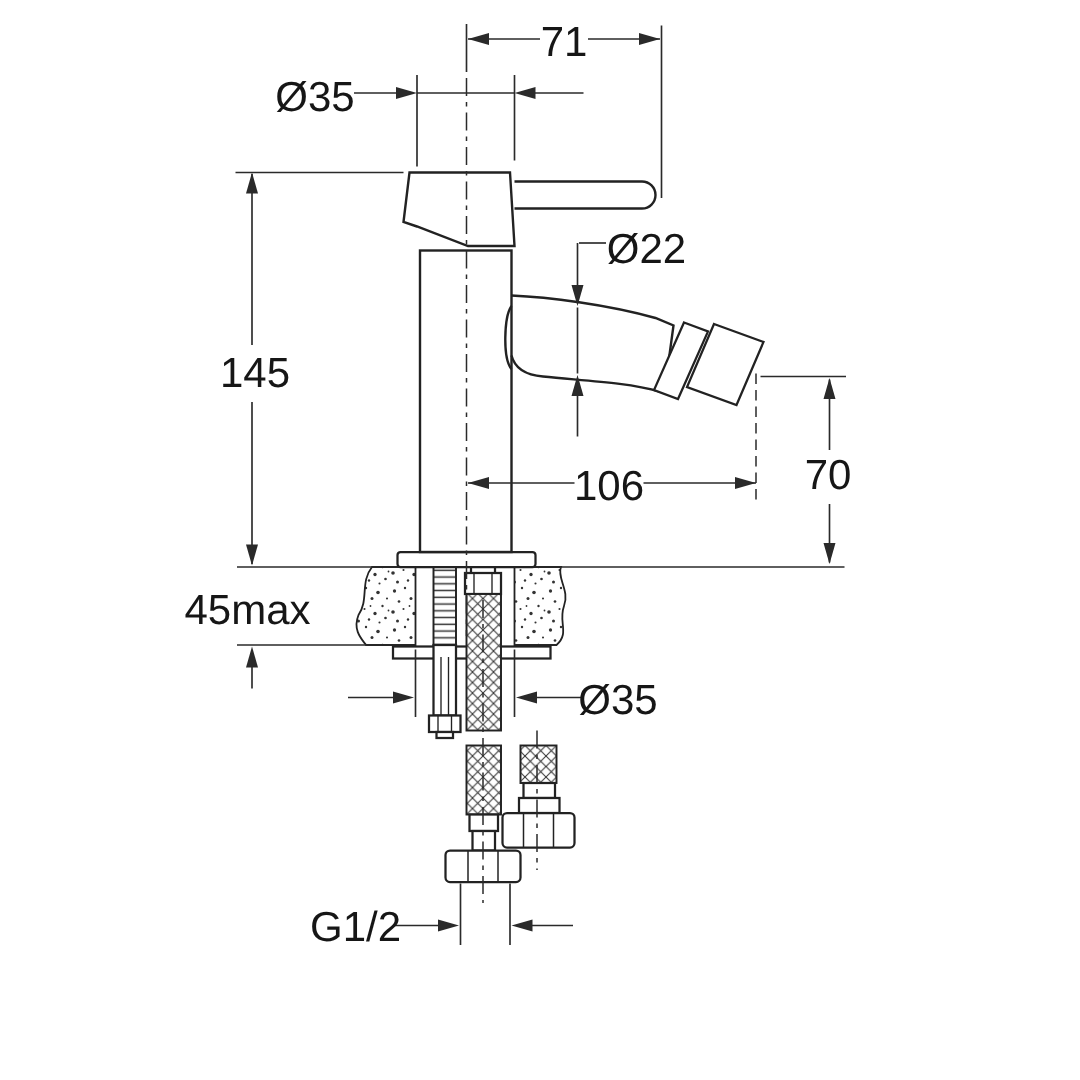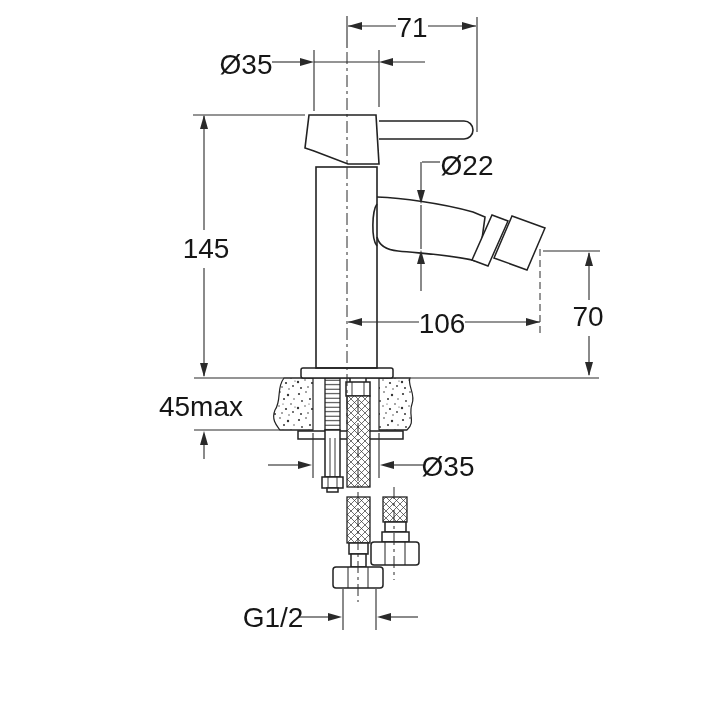--- a/index.html
+++ b/index.html
@@ -1,17 +1,17 @@
 <!DOCTYPE html>
 <html><head>
 <meta charset="utf-8">
 <style>
   html,body{margin:0;padding:0;background:#ffffff;}
   .canvas{position:relative;width:592px;height:720px;background:#ffffff;overflow:hidden;
-          font-family:"Liberation Sans", sans-serif;margin-left:36px;}
+          font-family:"Liberation Sans", sans-serif;}
   svg{position:absolute;left:0;top:0;}
   text.dim{font-family:"Liberation Sans", sans-serif;font-size:28px;fill:#161616;}
   .outline{stroke:#222;stroke-width:1.6;fill:none;}
   .outlinew{stroke:#222;stroke-width:1.5;fill:#ffffff;}
   .thin{stroke:#2a2a2a;stroke-width:1.1;fill:none;}
   .arrow{fill:#2a2a2a;stroke:none;}
   .center{stroke:#2a2a2a;stroke-width:1;fill:none;stroke-dasharray:12 4 3 4;}
   .dashed{stroke:#2a2a2a;stroke-width:1;fill:none;stroke-dasharray:7 4;}
 </style>
 </head>

